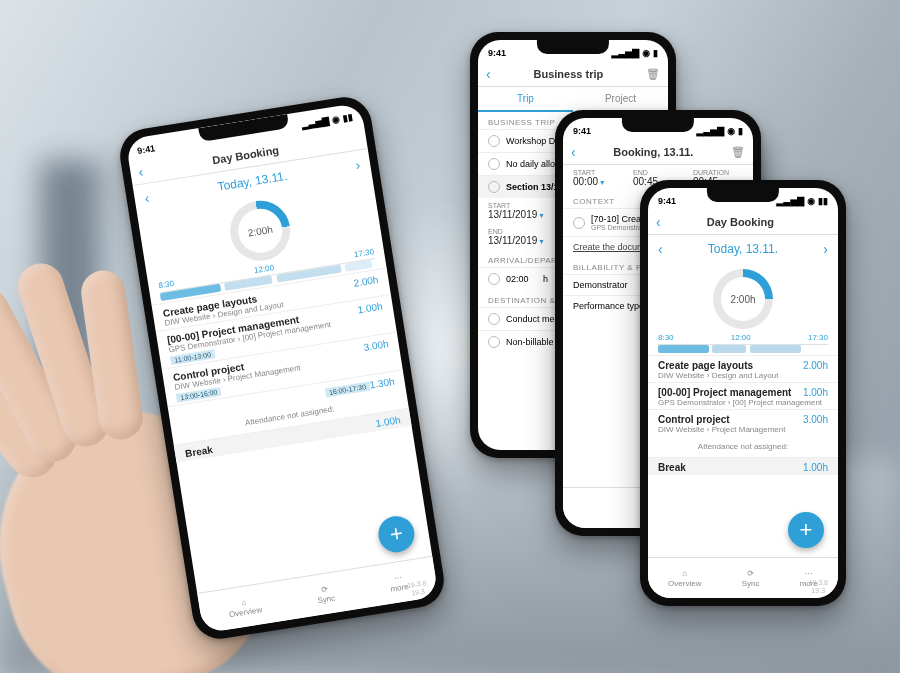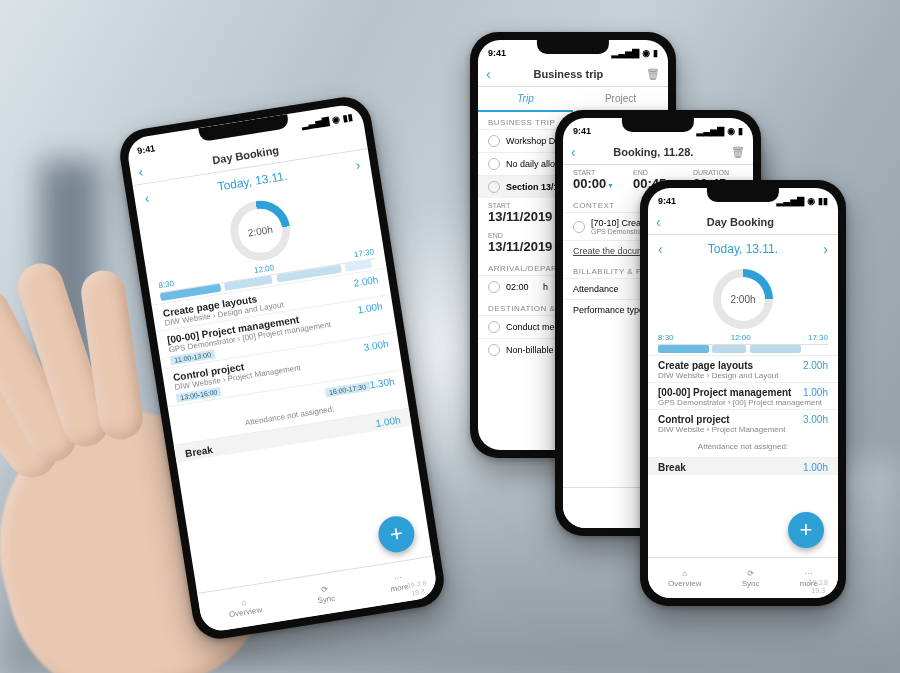--- a/index.html
+++ b/index.html
@@ -65,25 +65,25 @@
 
   
   .phone.small{transform-origin:top left;}
 
   
   .section-label{font-size:8px;color:var(--muted);padding:6px 10px 2px;letter-spacing:.5px;}
   .field{display:flex;align-items:center;gap:6px;padding:5px 10px;font-size:9px;border-top:1px solid #eee;}
   .field .ico{width:10px;height:10px;border:1px solid #bbb;border-radius:50%;flex:none;}
   .tabpair{display:flex;font-size:10px;}
   .tabpair div{flex:1;text-align:center;padding:6px 0;color:var(--muted);}
-  .tabpair .active{color:var(--accent);border-bottom:2px solid var(--accent);font-style:italic;}
+  .tabpair .active{color:var(--accent);border-bottom:2px solid var(--accent);}
   .inline-fields{display:flex;gap:10px;padding:4px 10px;font-size:8px;}
   .inline-fields .col{flex:1;}
   .inline-fields .lab{color:var(--muted);font-size:7px;}
-  .inline-fields .val{font-size:13px;color:#222;font-weight:bold;}
+  .inline-fields .val{font-size:10px;color:#222;}
   .caret{color:var(--accent);font-size:8px;}
 
   
   .hand{position:absolute;left:-60px;top:260px;width:520px;height:500px;pointer-events:none;}
   .hand .palm{position:absolute;left:60px;top:150px;width:260px;height:280px;background:#e9c8b2;border-radius:50% 50% 40% 40%;transform:rotate(-15deg);filter:blur(1px);}
   .hand .thumb{position:absolute;left:270px;top:120px;width:90px;height:190px;background:#e9c8b2;border-radius:45px;transform:rotate(25deg);}
   .hand .f1{position:absolute;left:30px;top:60px;width:50px;height:170px;background:#e9c8b2;border-radius:25px;transform:rotate(-38deg);}
   .hand .f2{position:absolute;left:55px;top:20px;width:48px;height:190px;background:#e9c8b2;border-radius:24px;transform:rotate(-28deg);}
   .hand .f3{position:absolute;left:100px;top:0;width:46px;height:190px;background:#e9c8b2;border-radius:23px;transform:rotate(-18deg);}
   .hand .f4{position:absolute;left:150px;top:10px;width:44px;height:170px;background:#e9c8b2;border-radius:22px;transform:rotate(-8deg);}
@@ -169,42 +169,42 @@
     <div class="statusbar">
       <span>9:41</span>
         <span class="right">
           <span>▂▃▅▇</span>
           <span>◉</span>
           <span>▮</span>
         </span>
     </div>
     <div class="headerbar">
       <span class="chev">‹</span>
-      <span class="mid">Booking, 11.28.</span>
+      <span class="mid">Booking, 13.11.</span>
       <span style="color:#888;">🗑</span>
     </div>
     <div class="inline-fields">
       <div class="col"><div class="lab">START</div><span class="val">00:00</span> <span class="caret">▾</span></div>
       <div class="col"><div class="lab">END</div><span class="val">00:45</span> <span class="caret">▾</span></div>
       <div class="col"><div class="lab">DURATION</div><span class="val">00:45</span> <span>h</span></div>
     </div>
     <div class="section-label">CONTEXT</div>
     <div class="field">
         <span class="ico"></span>
         <div>
           <div>[70-10] Create document</div>
           <div style="font-size:7px;color:var(--muted);">GPS Demonstrator ›</div>
         </div>
       </div>
     <div class="field" style="text-decoration:underline;color:#444;">
         <span>Create the document</span>
       </div>
     <div class="section-label">BILLABILITY &amp; PERFORMANCE</div>
     <div class="field">
-        <span>Attendance</span>
+        <span>Demonstrator</span>
       </div>
     <div class="field">
         <span>Performance type</span>
       </div>
     <div class="bottombar">
       <div>
           <span>⌂</span>
           <span>Overview</span>
         </div>
     </div>

